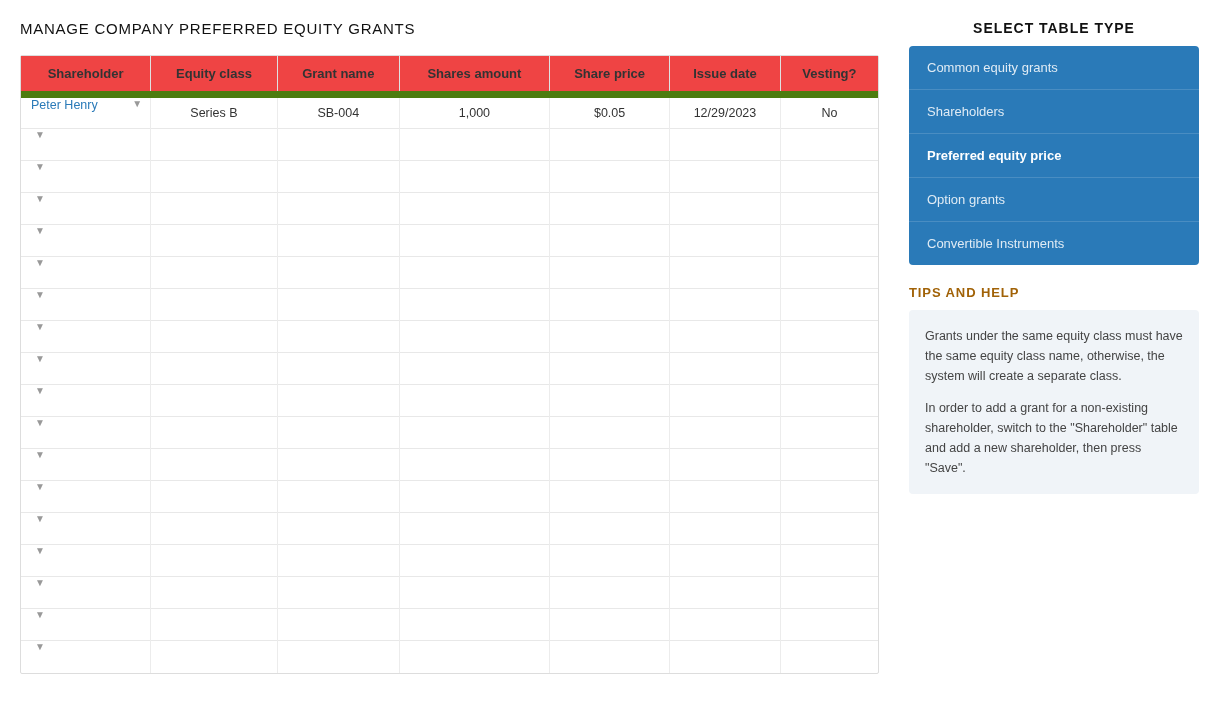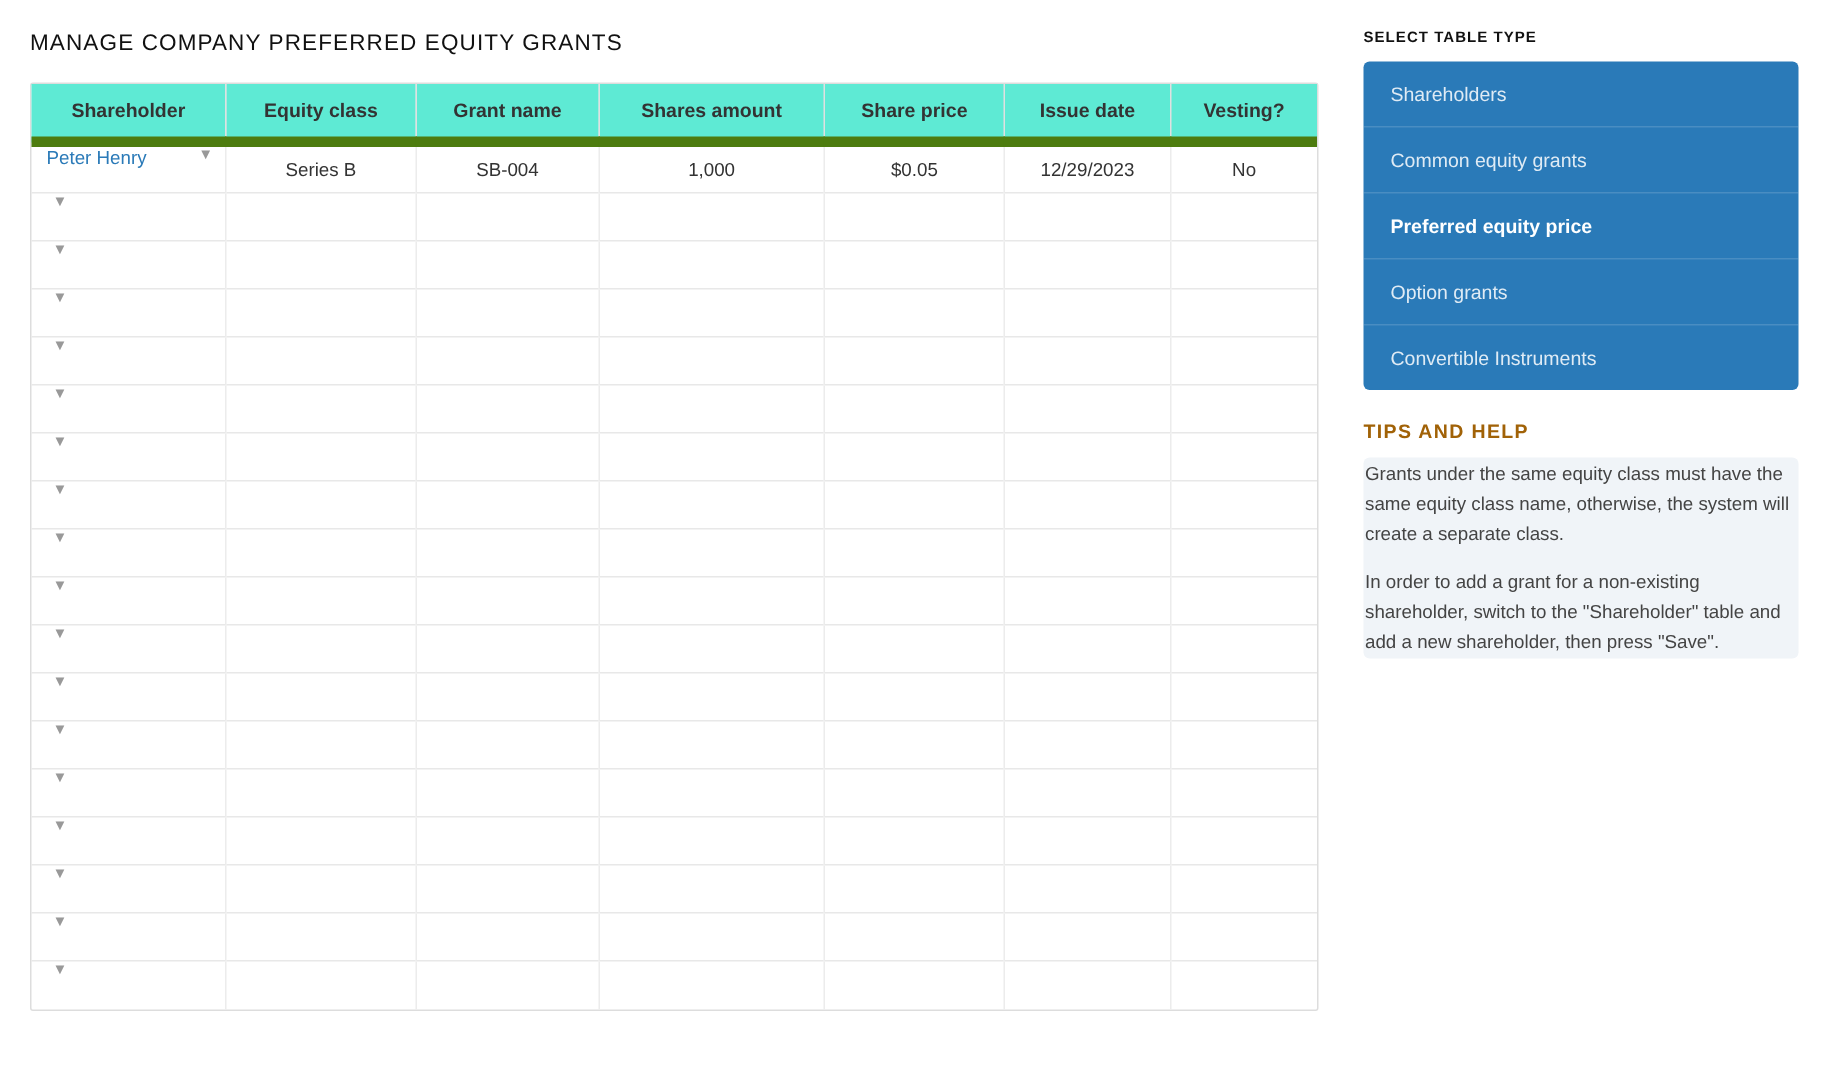--- a/index.html
+++ b/index.html
@@ -29,21 +29,21 @@
     }
     .table-wrapper {
       border: 1px solid #ddd;
       border-radius: 2px;
     }
     table {
       width: 100%;
       border-collapse: collapse;
     }
     thead tr {
-      background: #5eead4;
+      background: #ef4444;
       border-bottom: 7px solid #4d7c0f;
     }
     thead th {
       padding: 10px 10px;
       text-align: center;
       font-weight: 600;
       font-size: 13px;
       color: #333;
       border-right: 1px solid #e0e0e0;
     }
@@ -79,26 +79,27 @@
     .row-highlighted {
       outline: 2px solid #e53935;
       outline-offset: -2px;
     }
     
     .sidebar {
       width: 290px;
       flex-shrink: 0;
     }
     .sidebar-section-title {
-      font-size: 10px;
+      font-size: 14px;
       font-weight: 700;
       letter-spacing: 0.07em;
       text-transform: uppercase;
       color: #111;
       margin-bottom: 10px;
+      text-align: center;
     }
     .table-type-panel {
       background: #2a7ab8;
       border-radius: 4px;
       overflow: hidden;
       margin-bottom: 20px;
     }
     .table-type-item {
       padding: 14px 18px;
       color: rgba(255,255,255,0.85);
@@ -115,21 +116,21 @@
       font-size: 13px;
       font-weight: 700;
       letter-spacing: 0.07em;
       text-transform: uppercase;
       color: #a16207;
       margin-bottom: 10px;
     }
     .tips-box {
       background: #f0f4f8;
       border-radius: 4px;
-      padding: 1px;
+      padding: 16px;
       font-size: 12.5px;
       color: #444;
       line-height: 1.6;
     }
     .tips-box p + p { margin-top: 12px; }
   </style>
 </head>
 <body>
 
 <div class="layout">
@@ -389,22 +390,22 @@
           </tbody>
       </table>
     </div>
   </div>
 
   <div class="sidebar">
     <div class="sidebar-section-title">SELECT TABLE TYPE</div>
 
     <div class="table-type-panel">
 
-    <div class="table-type-item">Shareholders</div>
-        <div class="table-type-item">Common equity grants</div>
+    <div class="table-type-item">Common equity grants</div>
+        <div class="table-type-item">Shareholders</div>
         <div class="table-type-item active">Preferred equity price</div>
         <div class="table-type-item">Option grants</div>
         <div class="table-type-item">Convertible Instruments</div>
       </div>
 
     <div class="tips-title">TIPS AND HELP</div>
     <div class="tips-box">
 
     <p>Grants under the same equity class must have the same equity class name, otherwise, the system will create a separate class.</p>
         <p>In order to add a grant for a non-existing shareholder, switch to the "Shareholder" table and add a new shareholder, then press "Save".</p>

